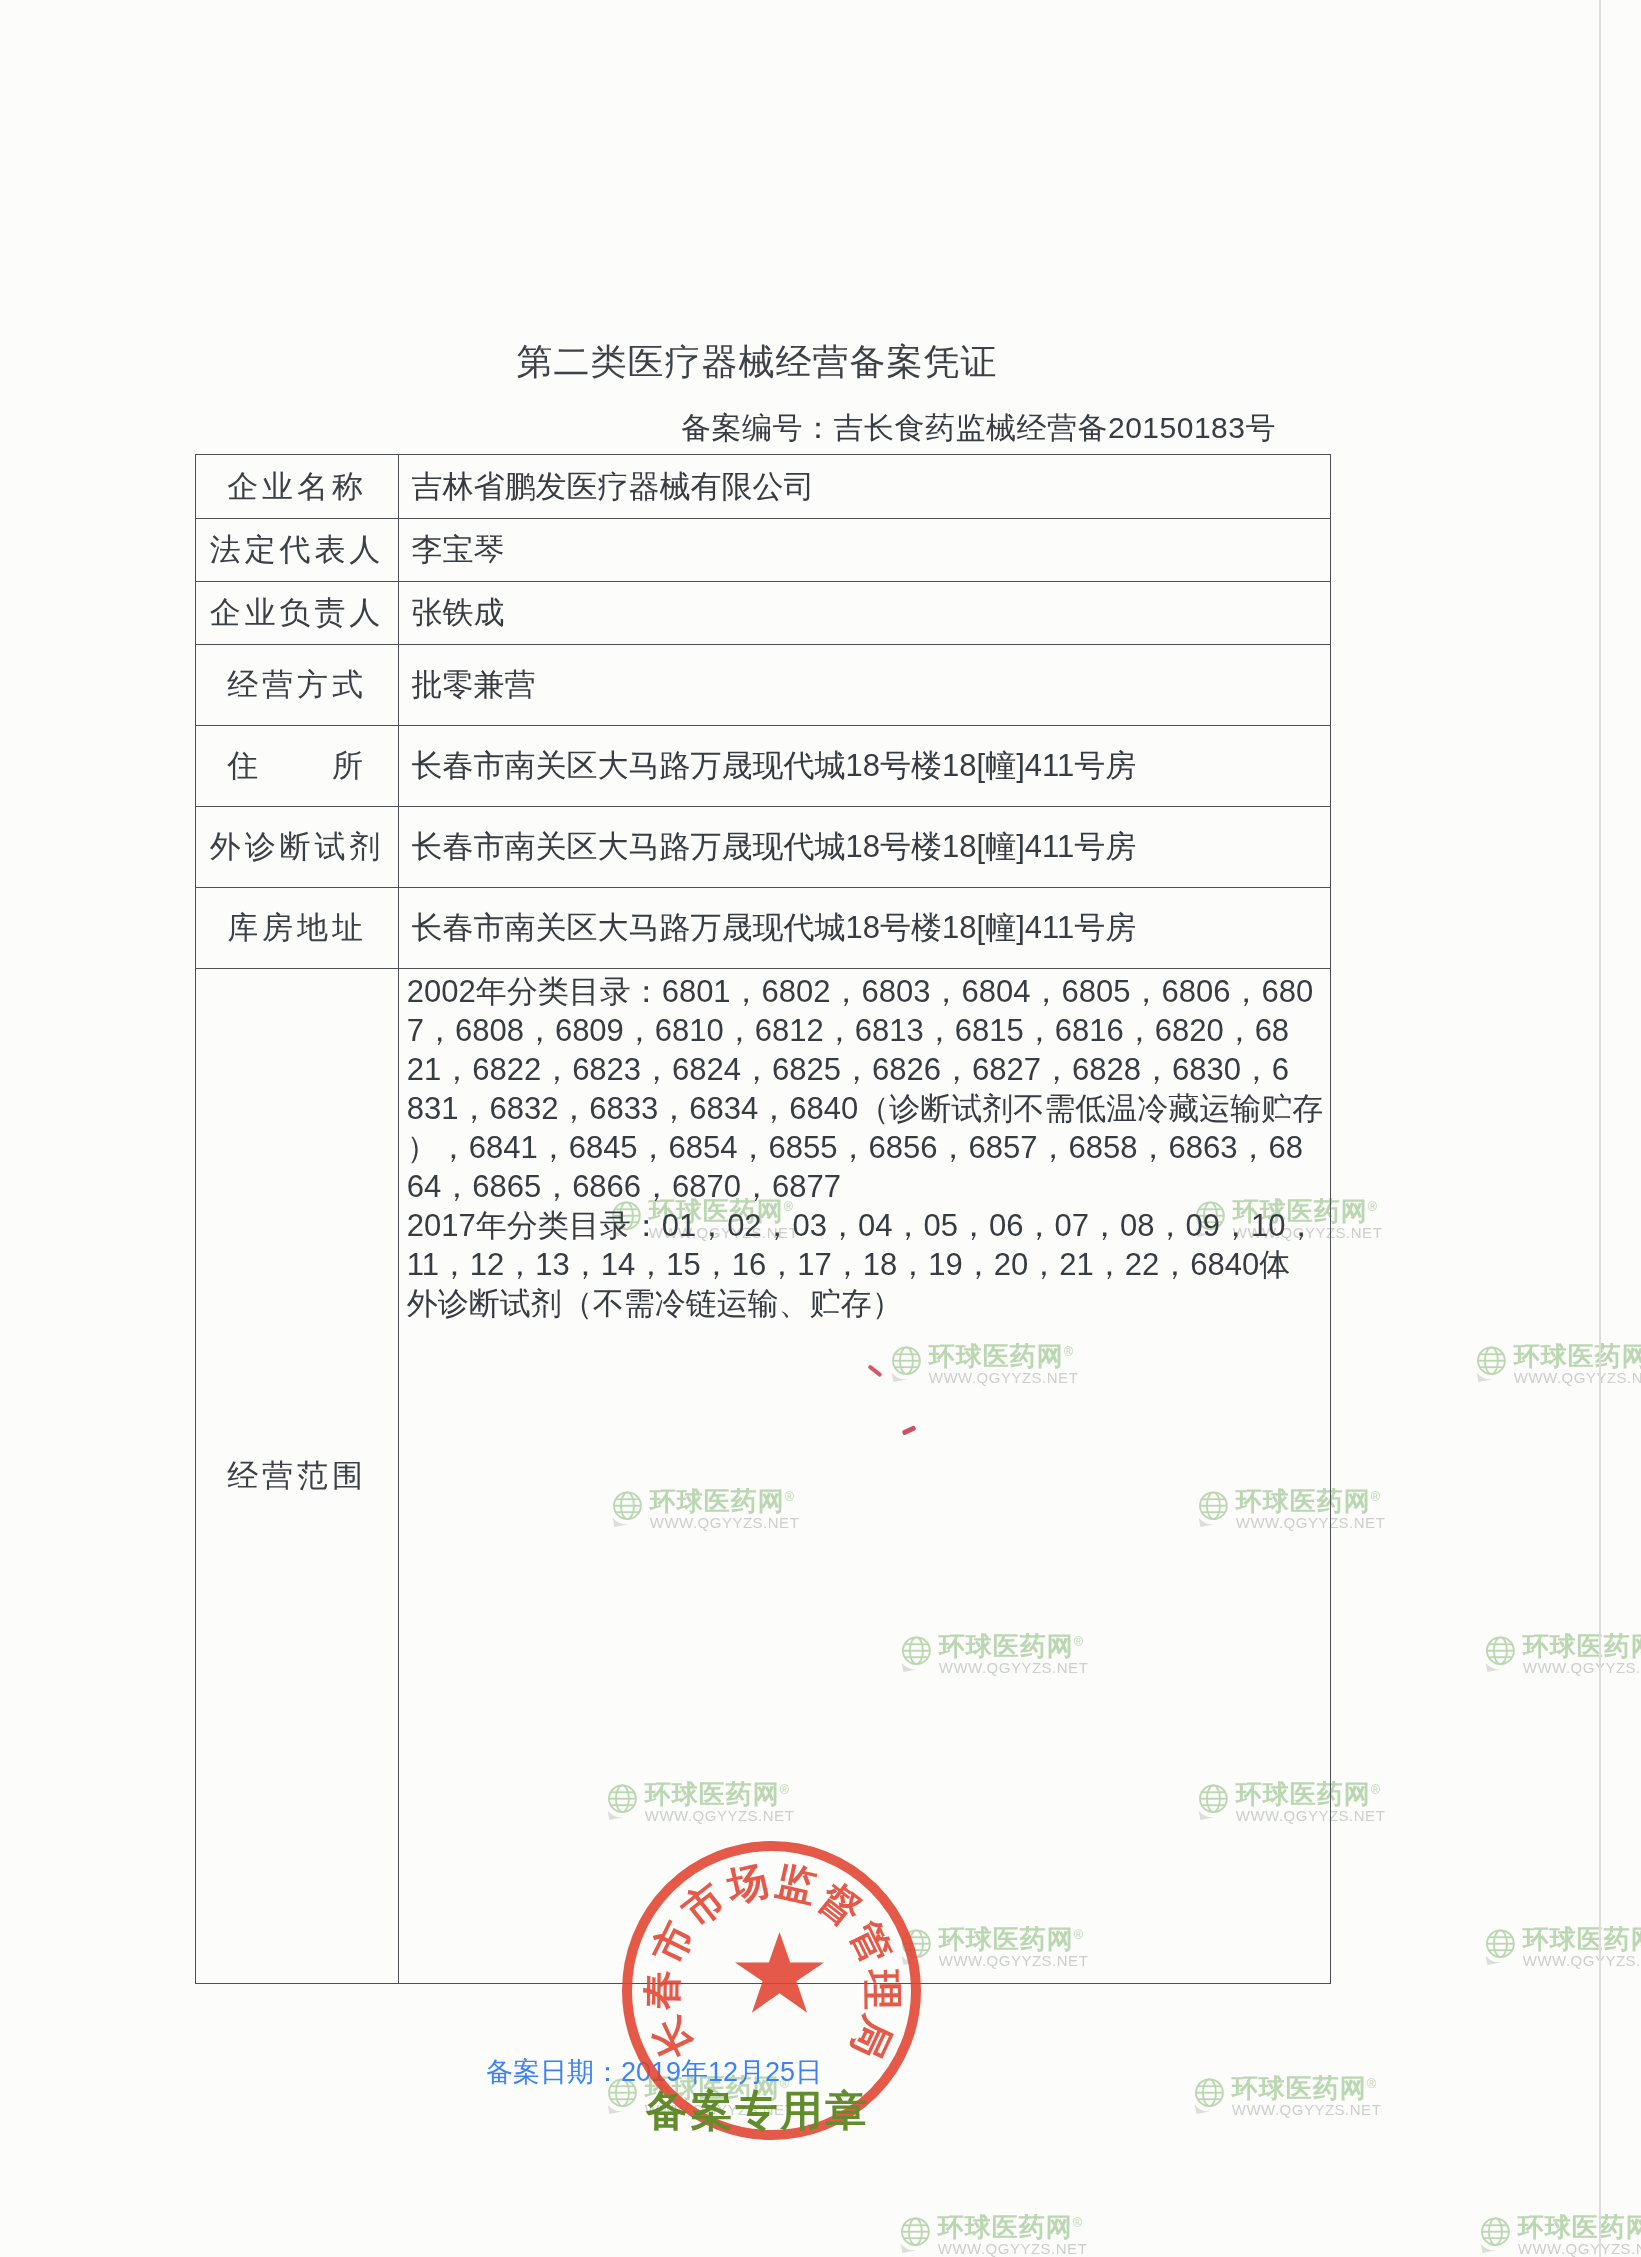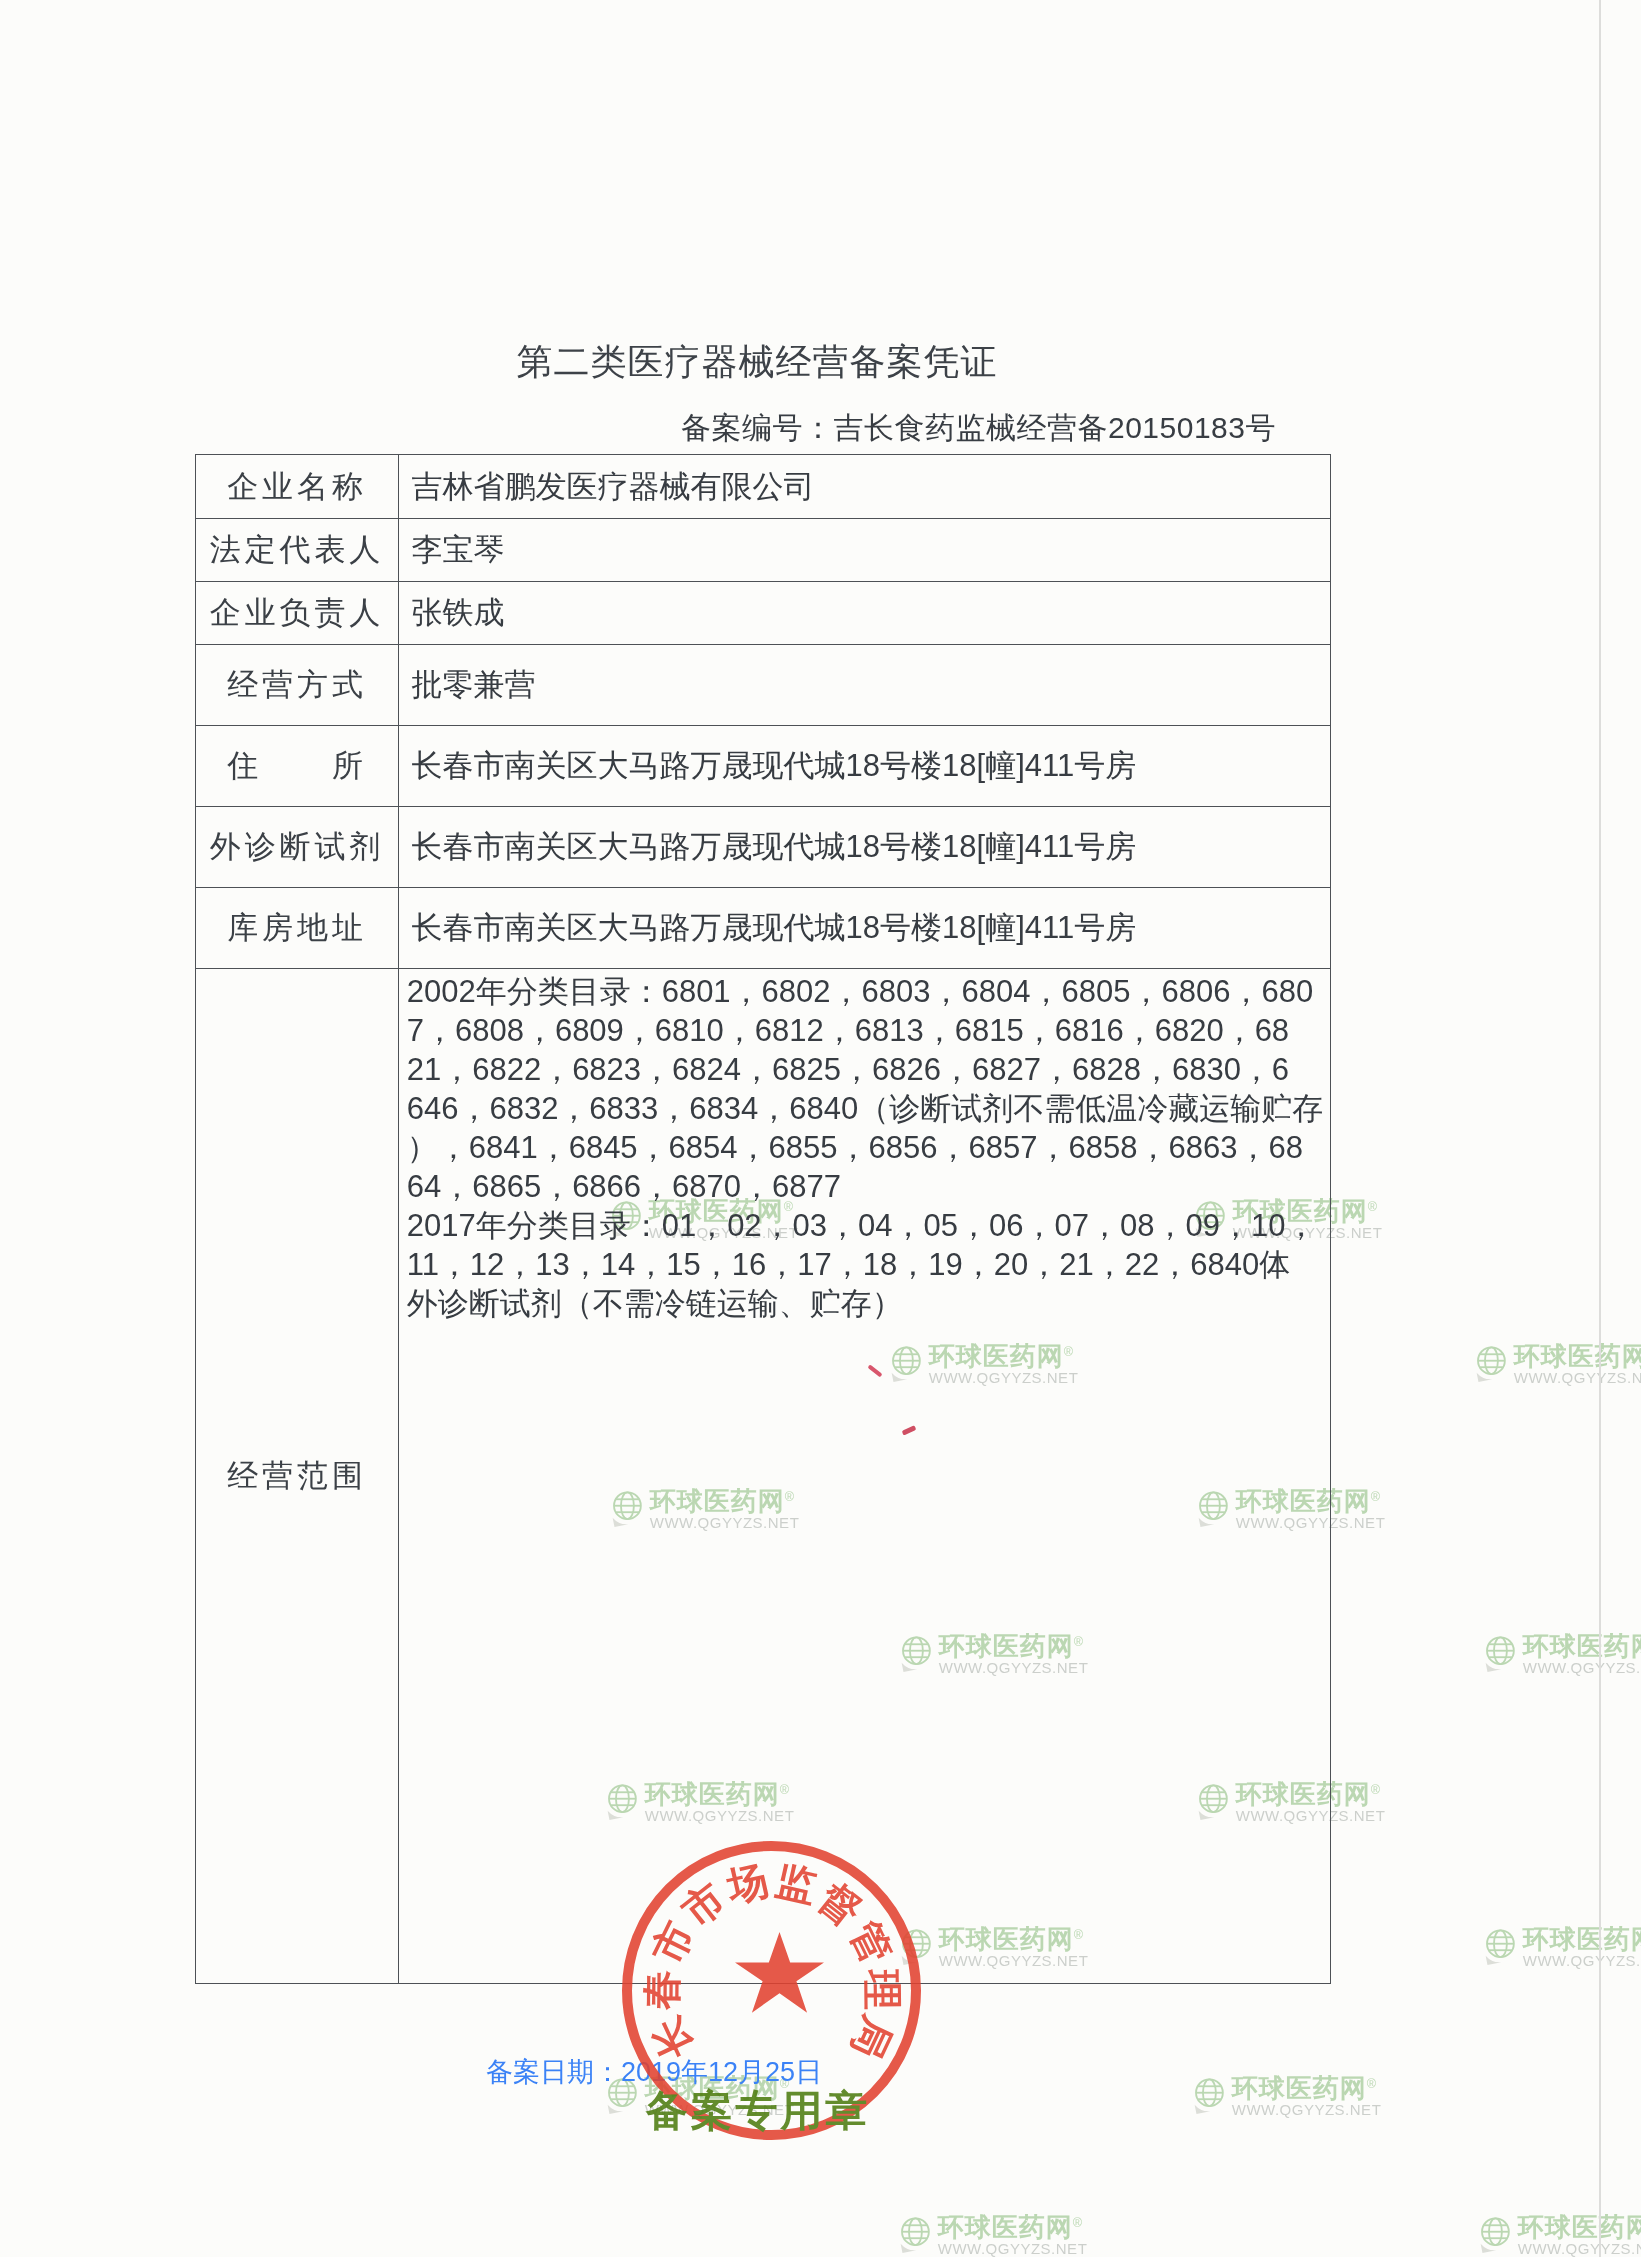--- a/index.html
+++ b/index.html
@@ -406,21 +406,21 @@
         <div class="tlabel">库房地址</div>
         <div class="tvalue">长春市南关区大马路万晟现代城18号楼18[幢]411号房</div>
       </div>
       <div class="trow">
         <div class="tlabel">经营范围</div>
         <div class="tvalue scope-cell">
           <div>
               <div class="scope-line">2002年分类目录：6801，6802，6803，6804，6805，6806，680</div>
               <div class="scope-line">7，6808，6809，6810，6812，6813，6815，6816，6820，68</div>
               <div class="scope-line">21，6822，6823，6824，6825，6826，6827，6828，6830，6</div>
-              <div class="scope-line">646，6832，6833，6834，6840（诊断试剂不需低温冷藏运输贮存</div>
+              <div class="scope-line">831，6832，6833，6834，6840（诊断试剂不需低温冷藏运输贮存</div>
               <div class="scope-line">），6841，6845，6854，6855，6856，6857，6858，6863，68</div>
               <div class="scope-line">64，6865，6866，6870，6877</div>
               <div class="scope-line">2017年分类目录：01，02，03，04，05，06，07，08，09，10，</div>
               <div class="scope-line">11，12，13，14，15，16，17，18，19，20，21，22，6840体</div>
               <div class="scope-line">外诊断试剂（不需冷链运输、贮存）</div>
             </div>
         </div>
       </div>
     </div>
 

